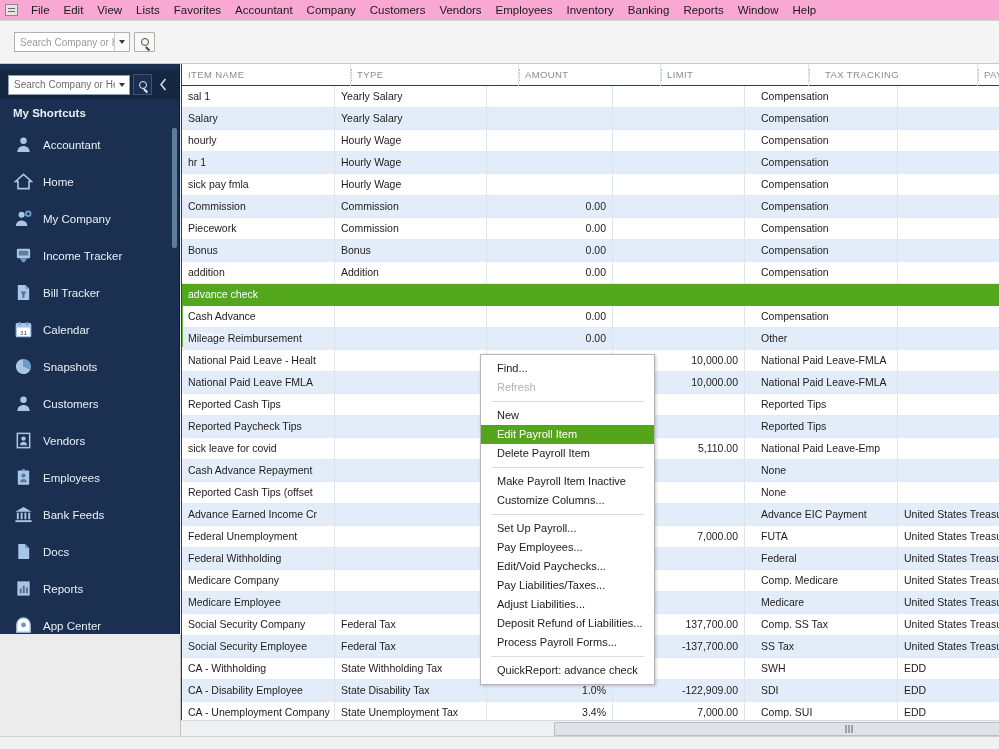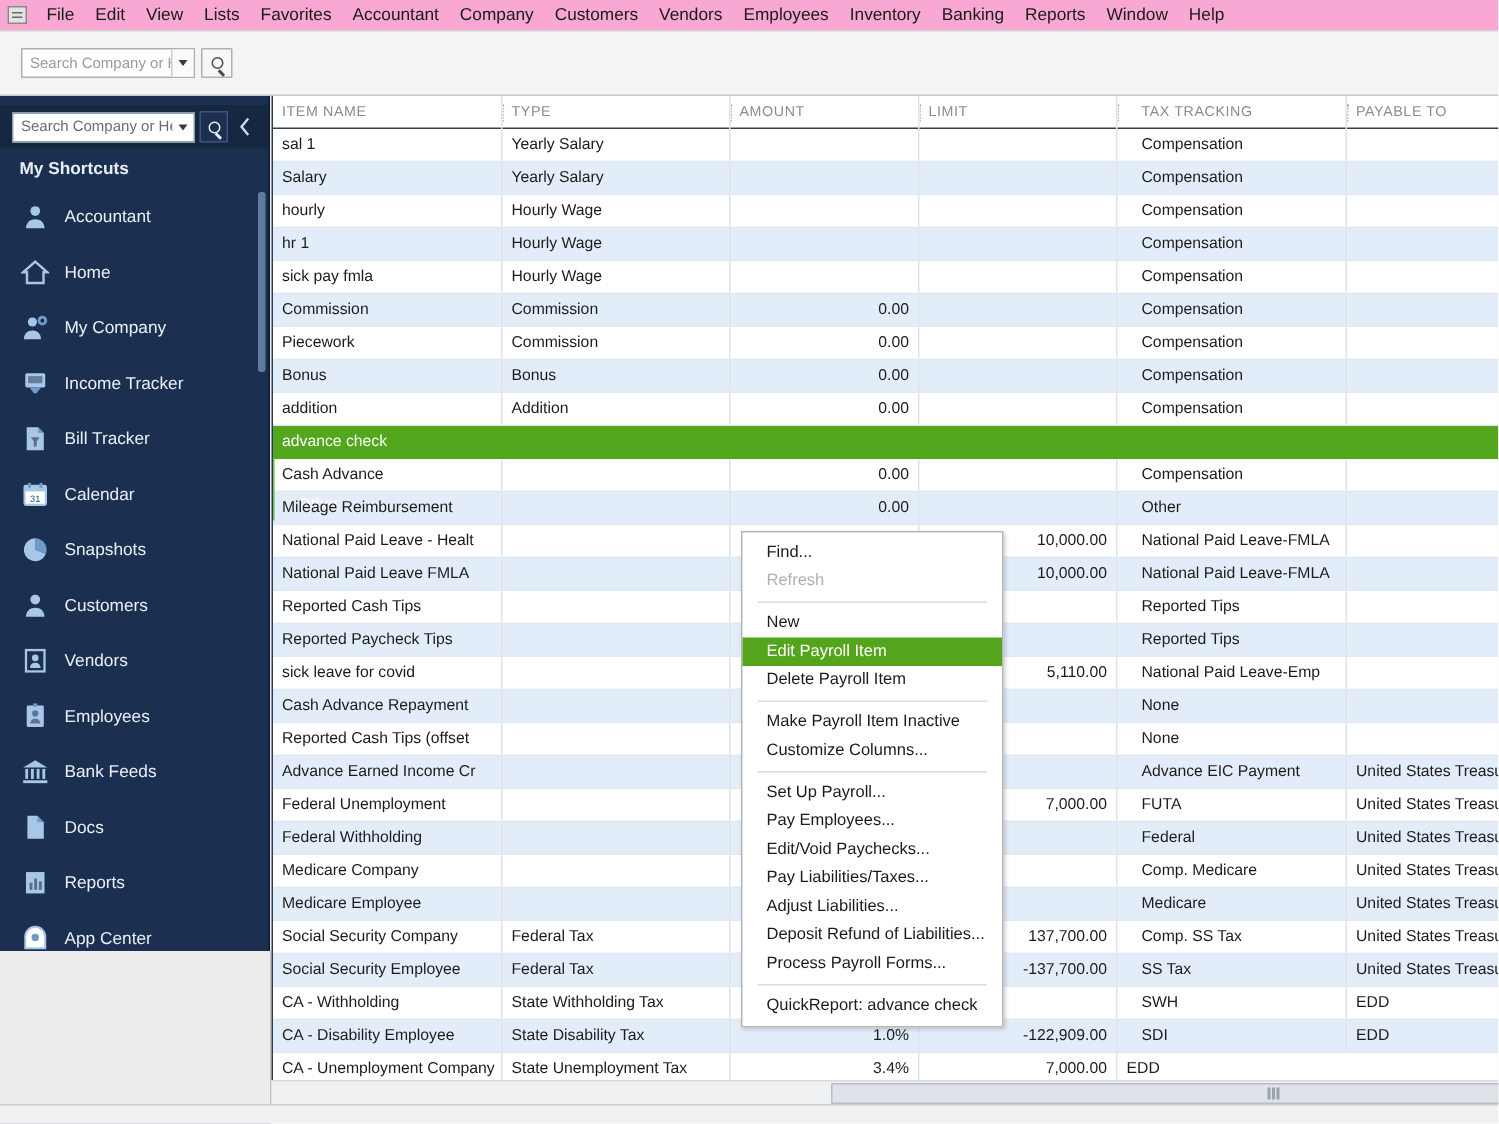--- a/index.html
+++ b/index.html
@@ -151,20 +151,21 @@
     position: absolute; left: 181px; top: 64px; right: 0; bottom: 29px;
     background: #ffffff;
     border-left: 1px solid #2a3d58;
     overflow: hidden;
   }
   .thead {
     height: 22px; background: #ffffff;
     border-bottom: 1px solid #2c3e57;
     display: flex; align-items: center;
     position: relative;
+    gap: 16px;
   }
   .th {
     font-size: 9.5px; color: #8b8b93; letter-spacing: .4px;
     padding-left: 6px; height: 22px; line-height: 22px;
     position: relative; white-space: nowrap; overflow: hidden;
     flex: 0 0 auto;
   }
   .th + .th::before {
     content: ""; position: absolute; left: 0; top: 5px; bottom: 5px;
     width: 0; border-left: 1px dotted #b9b9bf;
@@ -190,21 +191,21 @@
   .col-pay   { width: 120px; border-left: 1px solid #dfe4ec; }
   .trow.sel .td { border-left-color: #52a71c; }
   .trow.sel .col-type,
   .trow.sel .col-amt,
   .trow.sel .col-limit,
   .trow.sel .col-tax,
   .trow.sel .col-pay { border-left: 1px solid #6fbb3a; }
 
   
   .ctxmenu {
-    position: absolute; left: 312px; top: 290px; width: 175px;
+    position: absolute; left: 298px; top: 290px; width: 175px;
     background: #ffffff; border: 1px solid #b6b6b6;
     box-shadow: 1px 1px 3px rgba(0,0,0,.22);
     padding: 4px 0; z-index: 50;
   }
   .cmi {
     height: 19px; line-height: 19px; font-size: 11px; color: #1b1b1b;
     padding-left: 16px; white-space: nowrap; cursor: default;
   }
   .cmi.disabled { color: #b0b0b0; }
   .cmi.hl { background: #54a51b; color: #ffffff; }
@@ -727,20 +728,21 @@
           <div class="td col-amt num">1.0%</div>
           <div class="td col-limit num">-122,909.00</div>
           <div class="td col-tax">SDI</div>
           <div class="td col-pay">EDD</div>
         </div>
         <div class="trow">
           <div class="td col-name">CA - Unemployment Company</div>
           <div class="td col-type">State Unemployment Tax</div>
           <div class="td col-amt num">3.4%</div>
           <div class="td col-limit num">7,000.00</div>
+          <div class="td col-tax">Comp. SUI</div>
           <div class="td col-pay">EDD</div>
         </div>
       </div>
 
     <div class="ctxmenu" id="context-menu">
         <div class="cmi">Find...</div>
         <div class="cmi disabled">Refresh</div>
         <div class="cmsep"></div>
         <div class="cmi">New</div>
         <div class="cmi hl">Edit Payroll Item</div>

